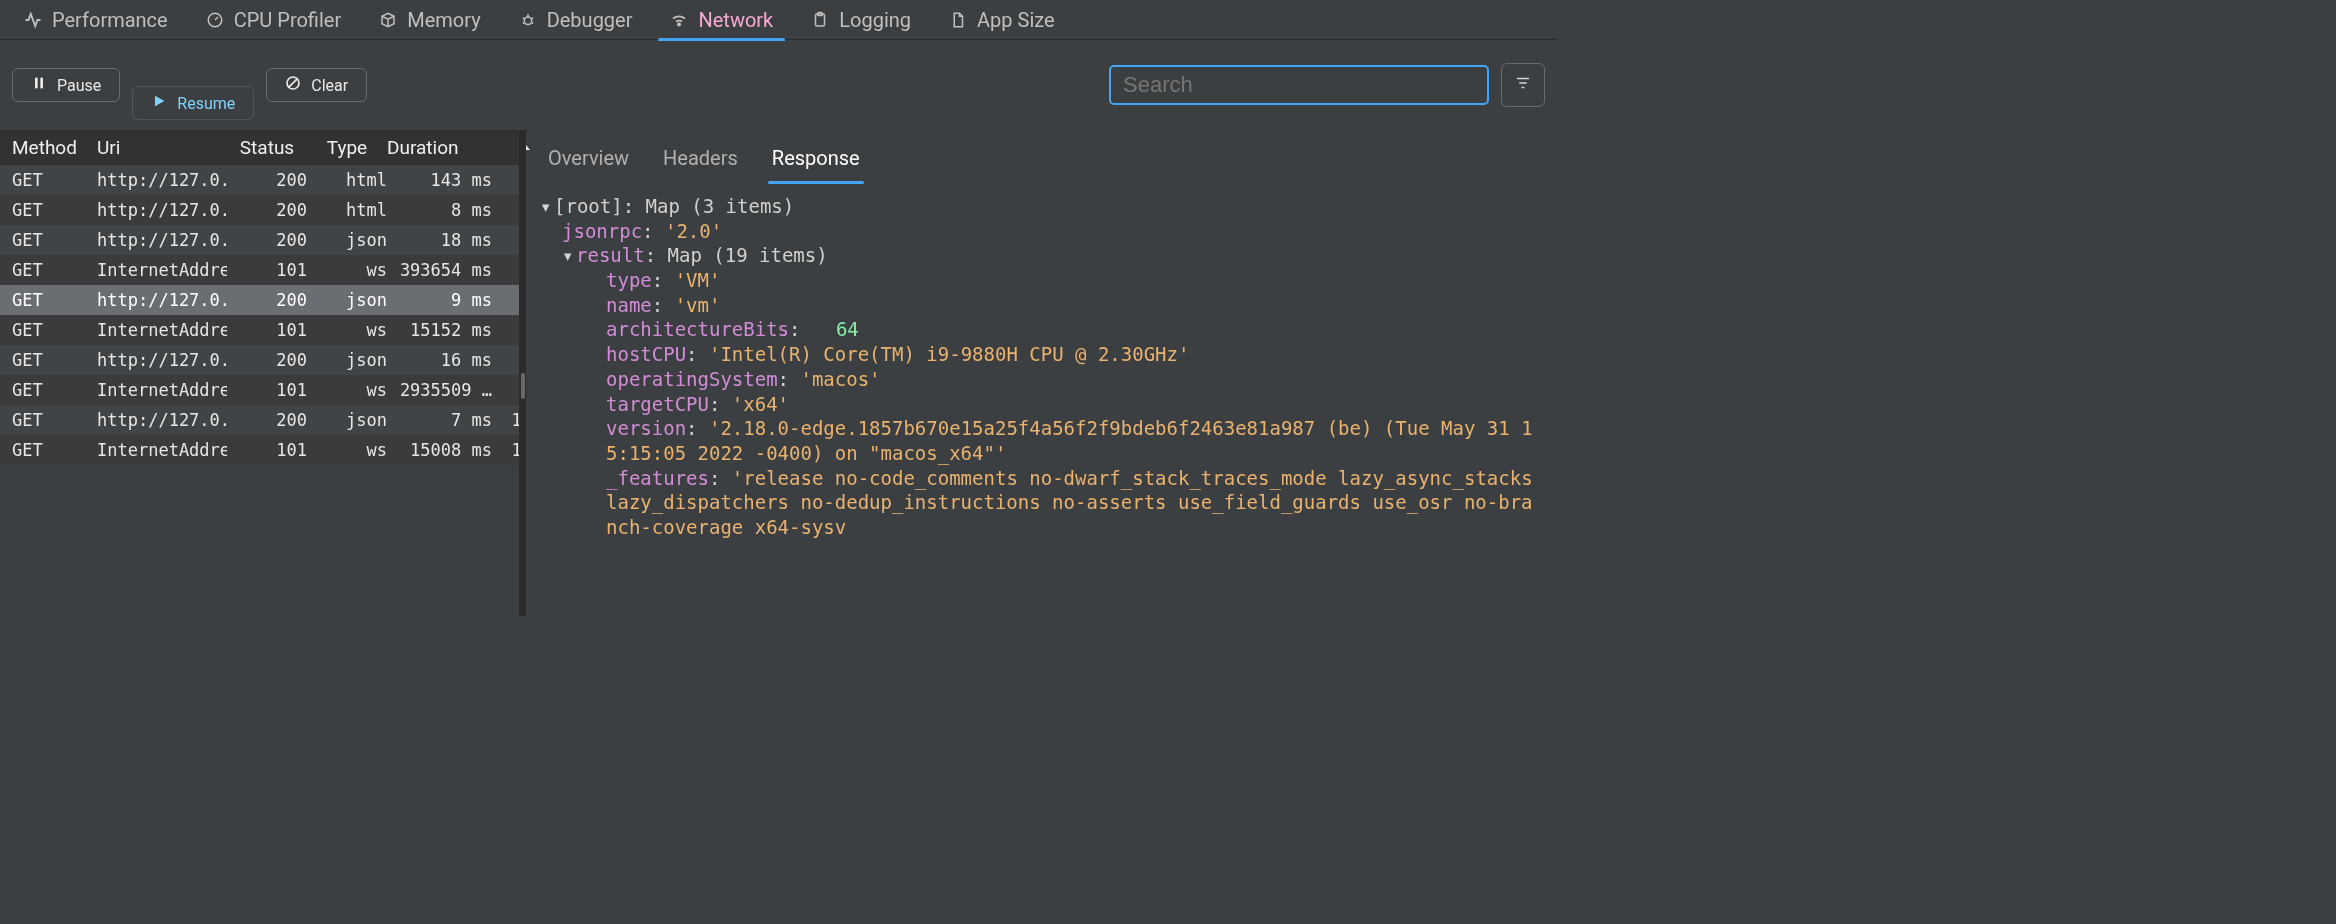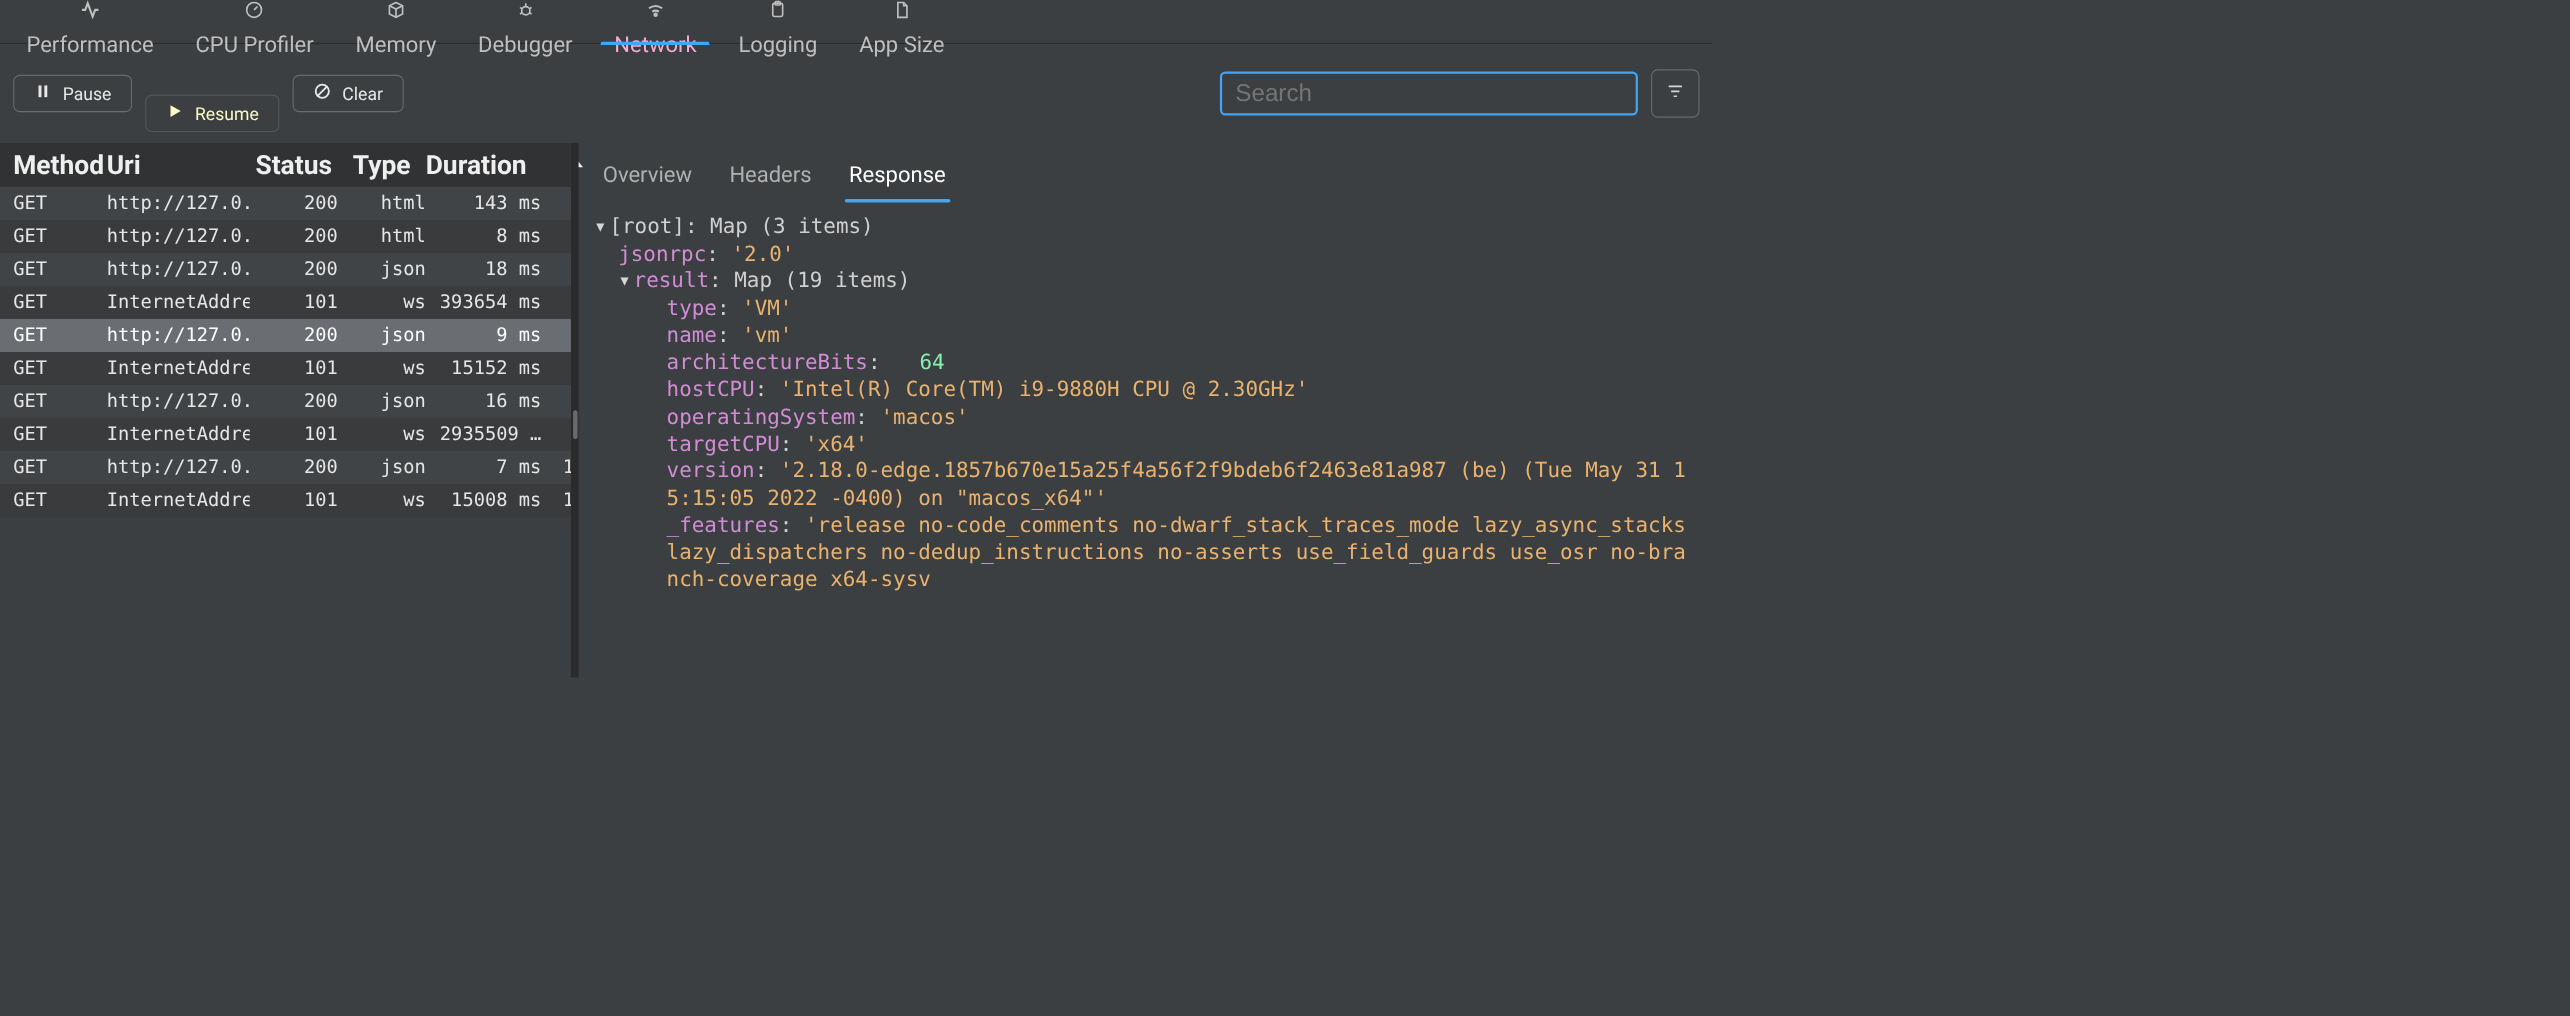--- a/index.html
+++ b/index.html
@@ -23,21 +23,20 @@
 }
 .topnav .tab {
   display:flex;
   align-items:center;
   gap:10px;
   padding:0 18px;
   height:40px;
   color:#bfbfbf;
   cursor:pointer;
   position:relative;
-  flex-direction:column;
 }
 .topnav .tab.active { color:#f9a8d4; }
 .topnav .tab.active::after {
   content:"";
   position:absolute;
   left:6px; right:6px; bottom:-1px;
   height:3px;
   background:#42a5f5;
   border-radius:2px 2px 0 0;
 }
@@ -54,21 +53,21 @@
   align-items:center;
   gap:10px;
   border:1px solid #6a6a6a;
   border-radius:6px;
   padding:6px 18px;
   color:#e8e8e8;
   cursor:pointer;
   font-size:16px;
   background:transparent;
 }
-.btn.disabled { color:#fef9c3; border-color:#555; cursor:default;margin-top:36px;}
+.btn.disabled { color:#7dd3fc; border-color:#555; cursor:default;margin-top:36px;}
 .btn svg { width:16px; height:16px;}
 .toolbar .spacer { flex:1; }
 .search {
   width:380px;
   border:2px solid #42a5f5;
   border-radius:5px;
   padding:5px 12px;
   color:#42a5f5;
   font-size:22px;
   background:transparent;
@@ -82,24 +81,23 @@
 }
 .iconbtn svg{width:18px;height:18px;}
 
 .main { display:flex; height:calc(616px - 40px - 64px);}
 .left { width:520px; border-right:1px solid #2b2b2b; display:flex; flex-direction:column;}
 .thead {
   display:grid;
   grid-template-columns:85px 130px 80px 80px 105px 40px;
   background:#303234;
   color:#efefef;
-  font-size:24px;
+  font-size:19px;
   padding:6px 8px 6px 12px;
   align-items:center;
-  font-weight:bold;
 }
 .thead .c-method{text-align:left;}
 .thead .c-status,.thead .c-type{text-align:center;}
 .thead .c-dur{text-align:left;padding-right:6px;}
 .thead .c-sort{display:flex;justify-content:flex-end;align-items:center;}
 .rows{overflow:auto;}
 .row{
   display:grid;
   grid-template-columns:85px 130px 80px 80px 105px 40px;
   padding:4px 8px 4px 12px;

